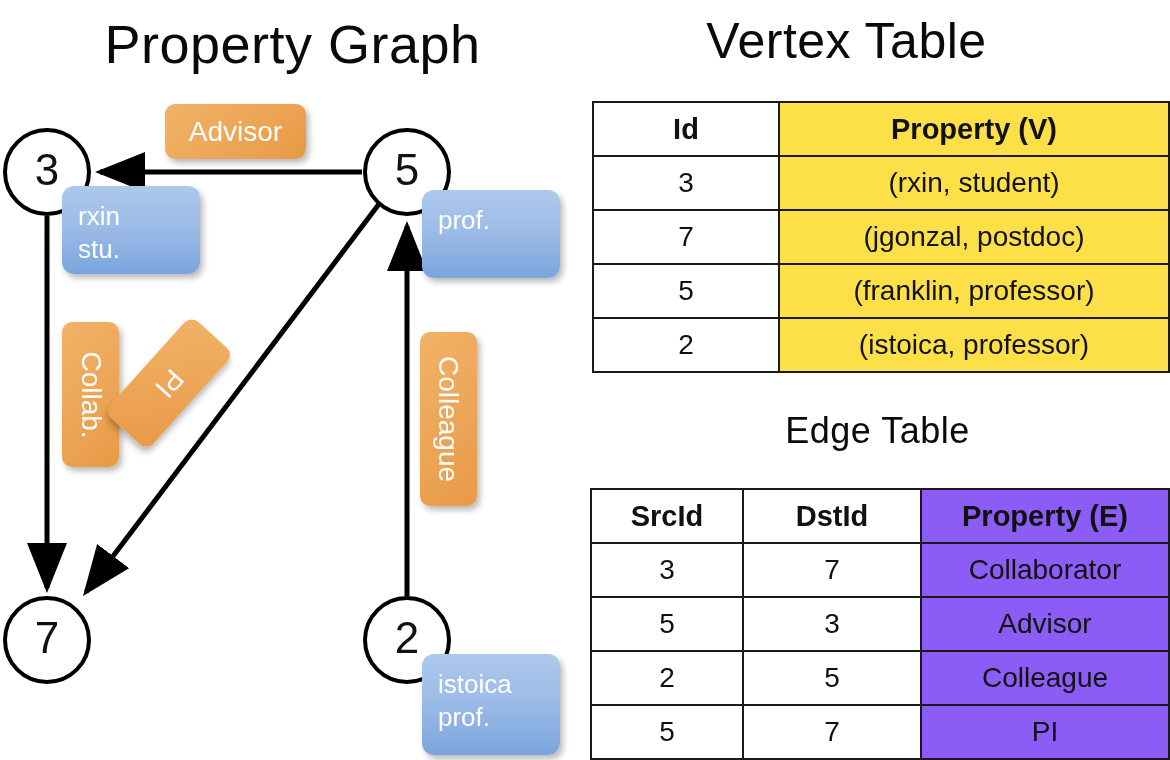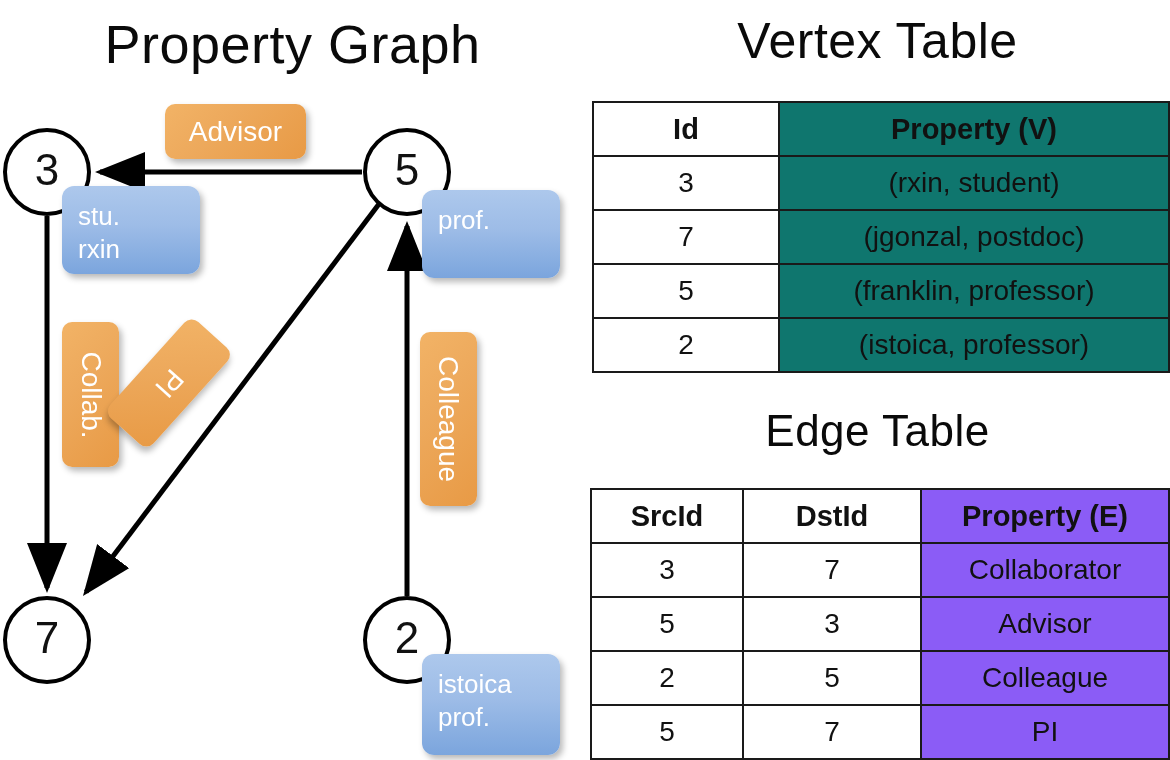--- a/index.html
+++ b/index.html
@@ -25,29 +25,29 @@
     letter-spacing: 0.5px;
     white-space: nowrap;
   }
   #property-graph-title {
     left: 0; top: 14px; width: 585px;
     text-align: center;
     font-size: 54px;
     line-height: 60px;
   }
   #vertex-table-title {
-    left: 585px; top: 12px; width: 585px;
+    left: 554px; top: 12px; width: 585px;
     text-align: center;
     font-size: 50px;
     line-height: 58px;
   }
   #edge-table-title {
     left: 585px; top: 402px; width: 585px;
     text-align: center;
-    font-size: 44px;
+    font-size: 36px;
     line-height: 58px;
   }
 
   
   #graph-panel {
     position: absolute;
     left: 0; top: 0;
     width: 585px; height: 760px;
   }
   #graph-edges {
@@ -154,21 +154,21 @@
     font-weight: bold;
   }
 
   
   #vertex-table { left: 592px; top: 101px; width: 576px; }
   #vertex-table th, #vertex-table td {
     height: 52px;
     font-size: 28px;
   }
   #vertex-table th { font-size: 29px; }
-  #vertex-table .prop { background: #0f766e; }
+  #vertex-table .prop { background: #fde047; }
 
   
   #edge-table { left: 590px; top: 488px; width: 578px; }
   #edge-table th, #edge-table td {
     height: 52px;
     font-size: 28px;
   }
   #edge-table th { font-size: 29px; }
   #edge-table .prop { background: #8b5cf6; }
 </style>
@@ -202,22 +202,22 @@
     <span>5</span>
   </div>
   <div class="node" id="node-7">
     <span>7</span>
   </div>
   <div class="node" id="node-2">
     <span>2</span>
   </div>
 
   <div class="vbox" id="vbox-rxin">
+    <div>rxin</div>
     <div>stu.</div>
-    <div>rxin</div>
   </div>
   <div class="vbox" id="vbox-franklin">
     <div>prof.</div>
   </div>
   <div class="vbox" id="vbox-istoica">
     <div>istoica</div>
     <div>prof.</div>
   </div>
 
   <div class="ebox" id="ebox-advisor">

